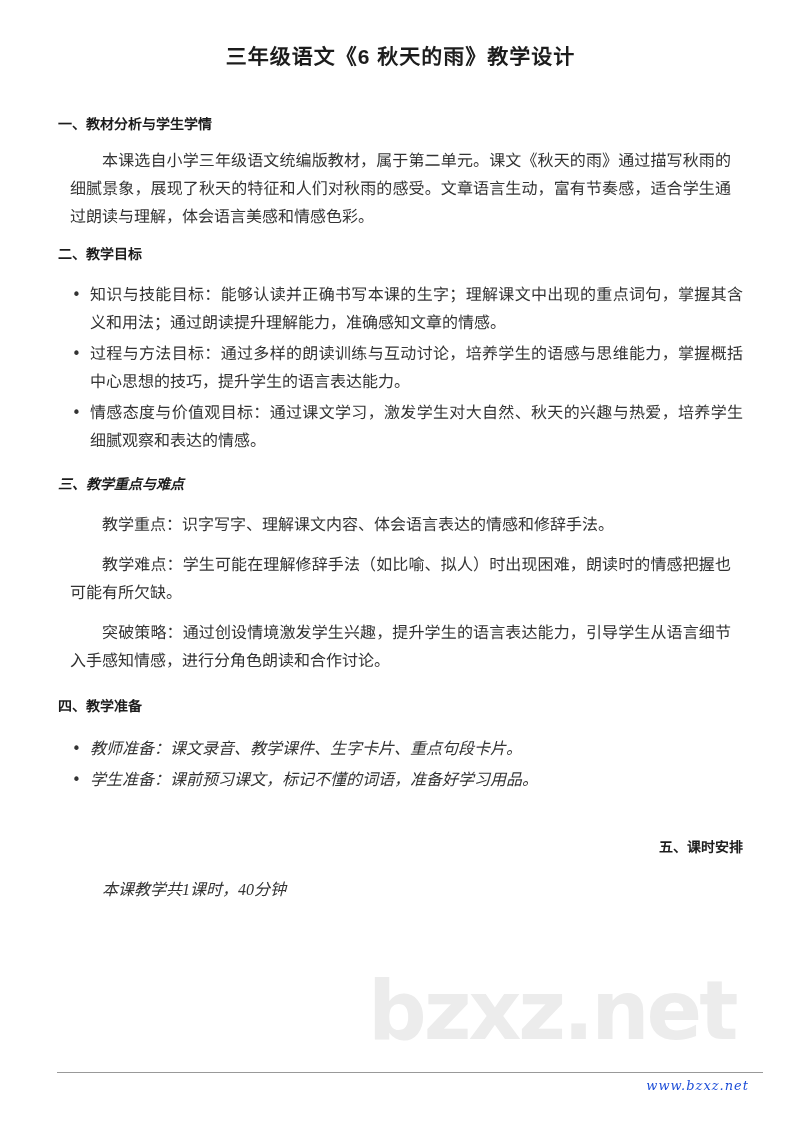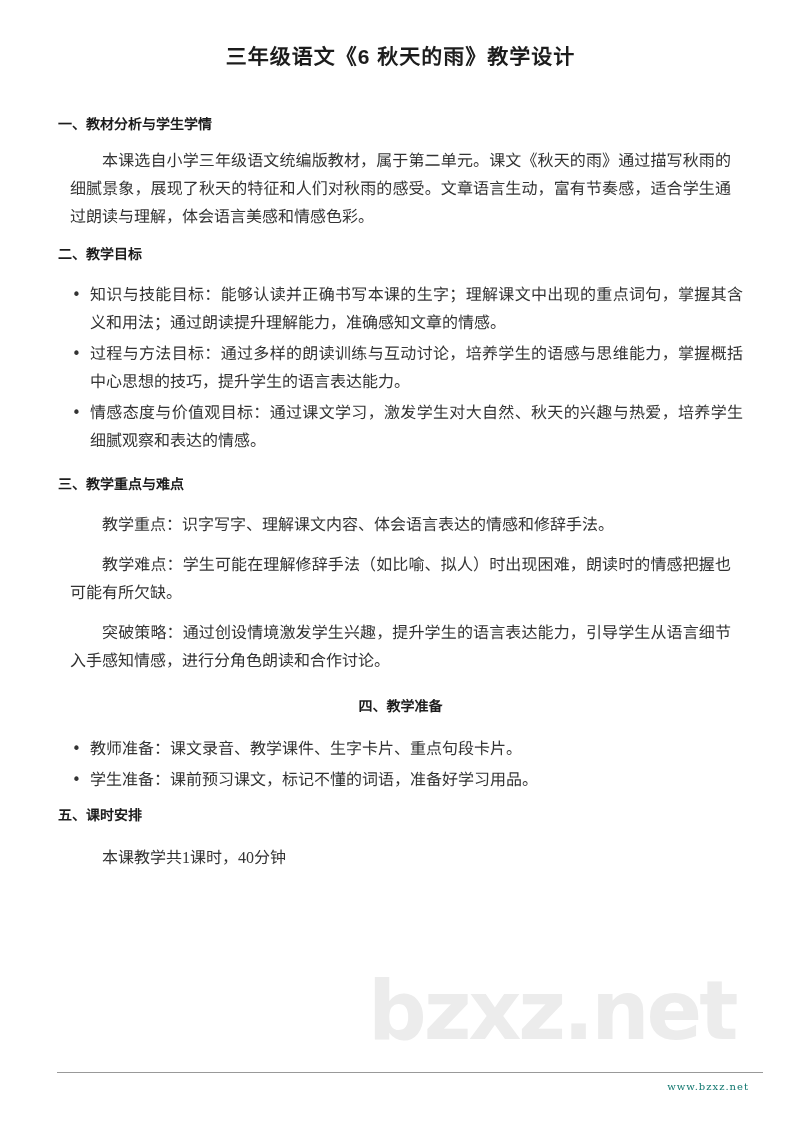--- a/index.html
+++ b/index.html
@@ -62,23 +62,23 @@
     width: 18px;
     font-family: "DejaVu Sans", sans-serif;
     font-size: 15px;
   }
   .bullet-text { flex: 1 1 auto; }
 
   
   .mt8  { margin-top: 8px; }
   .mt12 { margin-top: 12px; }
   .mt16 { margin-top: 16px; }
-  .mt18 { margin-top: 18px; }
-  .mt20 { margin-top: 20px; text-align: center; }
-  .mt26 { margin-top: 10px; }
+  .mt18 { margin-top: 18px; font-style: italic; }
+  .mt20 { margin-top: 20px; }
+  .mt26 { margin-top: 42px; text-align: right; }
   .mt42 { margin-top: 42px; }
 
   .watermark {
     position: absolute;
     left: 368px;
     top: 968px;
     font-family: "DejaVu Sans", "Liberation Sans", sans-serif;
     font-weight: 700;
     font-size: 82px;
     line-height: 86px;
@@ -92,22 +92,23 @@
     left: 57px;
     top: 1072px;
     width: 706px;
     border-top: 1px solid #999999;
     text-align: right;
     padding: 3px 14px 0 0;
     box-sizing: border-box;
   }
   .footer-url {
     font-family: "DejaVu Serif", "Liberation Serif", serif;
-    font-size: 10px;
-    color: #0f766e;
+    font-style: italic;
+    font-size: 13px;
+    color: #1d4ed8;
     letter-spacing: 1px;
   }
 </style>
 </head>
 <body>
 
 <div class="page">
 
   <h1 class="doc-title">三年级语文《6 秋天的雨》教学设计</h1>
 

